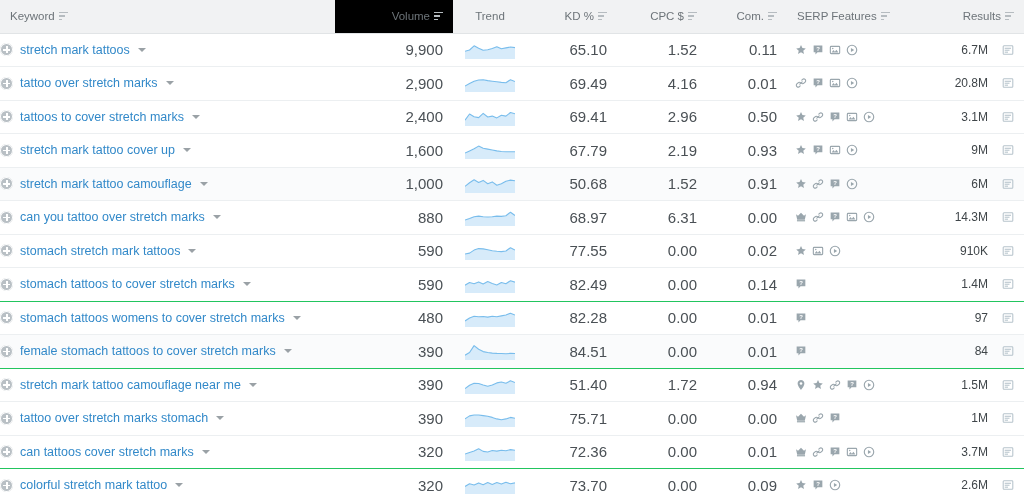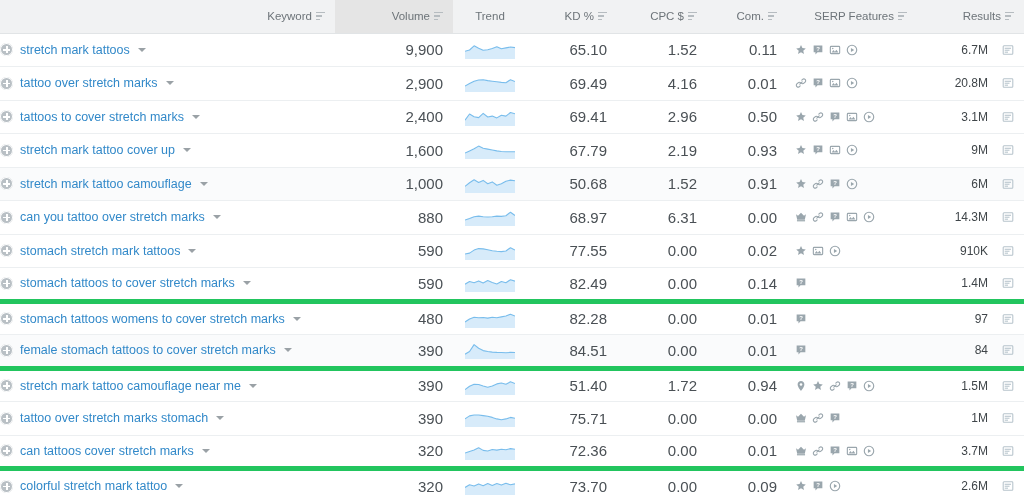--- a/index.html
+++ b/index.html
@@ -26,44 +26,44 @@
     height: 33px;
     background: #f1f2f3;
     color: #6d7479;
     font-size: 11.5px;
     font-weight: normal;
     padding: 0 10px;
     border-bottom: 1px solid #e1e4e6;
     white-space: nowrap;
     vertical-align: middle;
   }
-  thead th.hl { background: #e5e5e5; }
+  thead th.hl { background: #000000; }
   .hcell { display: flex; align-items: center; gap: 4px; }
   .hcell.r { justify-content: flex-end; }
-  .hcell.l { justify-content: flex-end; }
+  .hcell.l { justify-content: flex-start; }
   .hcell.c { justify-content: center; }
 
   .sorticon { display: inline-block; width: 9px; height: 9px; position: relative; flex: none; }
   .sorticon i { display: block; position: absolute; left: 0; height: 1.5px; background: #b6bcc0; }
   .sorticon i:nth-child(1) { top: 0px; width: 9px; }
   .sorticon i:nth-child(2) { top: 3.5px; width: 6px; }
   .sorticon i:nth-child(3) { top: 7px; width: 3.5px; }
 
   
   tbody tr { height: 33.5px; }
   tbody tr td {
     border-bottom: 1px solid #eceff1;
     font-size: 12px;
     color: #3f4549;
     padding: 0 10px;
     vertical-align: middle;
     white-space: nowrap;
   }
   tbody tr.alt td { background: #fafbfc; }
-  tbody tr.altb td { border-bottom: 5px solid #22c55e; }
+  tbody tr.altb td { border-bottom: 1px solid #22c55e; }
   td.num { text-align: right; font-size: 15px; color: #4a5055; }
   td.kw-cell { padding-left: 0; }
 
   
   .kwrap { display: flex; align-items: center; gap: 7px; }
   .plus {
     width: 13px; height: 13px; border-radius: 50%;
     background: #b9c0c5; position: relative; flex: none;
     box-shadow: 0 0 0 1px #ffffff inset;
   }

